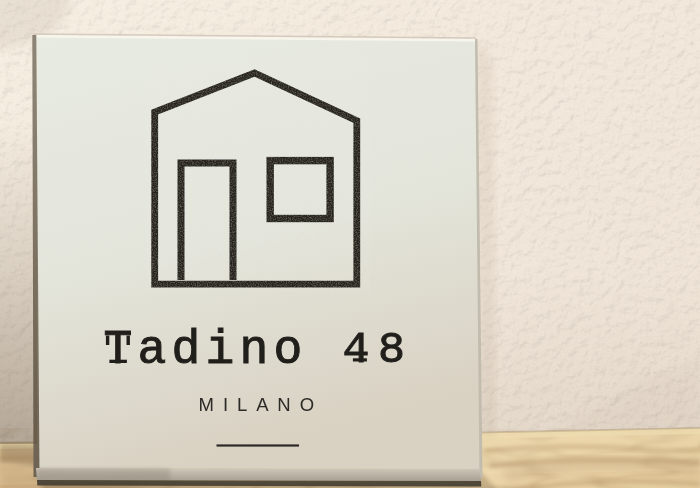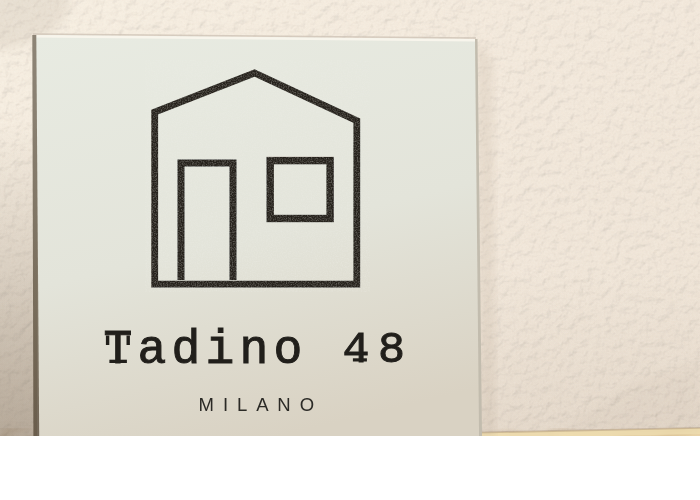--- a/index.html
+++ b/index.html
@@ -1,16 +1,16 @@
 <!DOCTYPE html>
 <html><head>
 <meta charset="utf-8">
 <style>
   html,body{margin:0;padding:0}
-  .scene{position:relative;width:700px;height:436px;overflow:hidden;background:#ece3d7;font-family:"Liberation Sans",sans-serif}
+  .scene{position:relative;width:700px;height:488px;overflow:hidden;background:#ece3d7;font-family:"Liberation Sans",sans-serif}
   svg{position:absolute;left:0;top:0}
 </style>
 </head>
 <body>
 <div class="scene">
 <svg width="700" height="500" viewBox="0 0 700 500">
   <defs>
     <linearGradient id="wallg" x1="0" y1="0" x2="1" y2="1">
       <stop offset="0" stop-color="#f7efe2"></stop>
       <stop offset="0.5" stop-color="#f2e8db"></stop>

